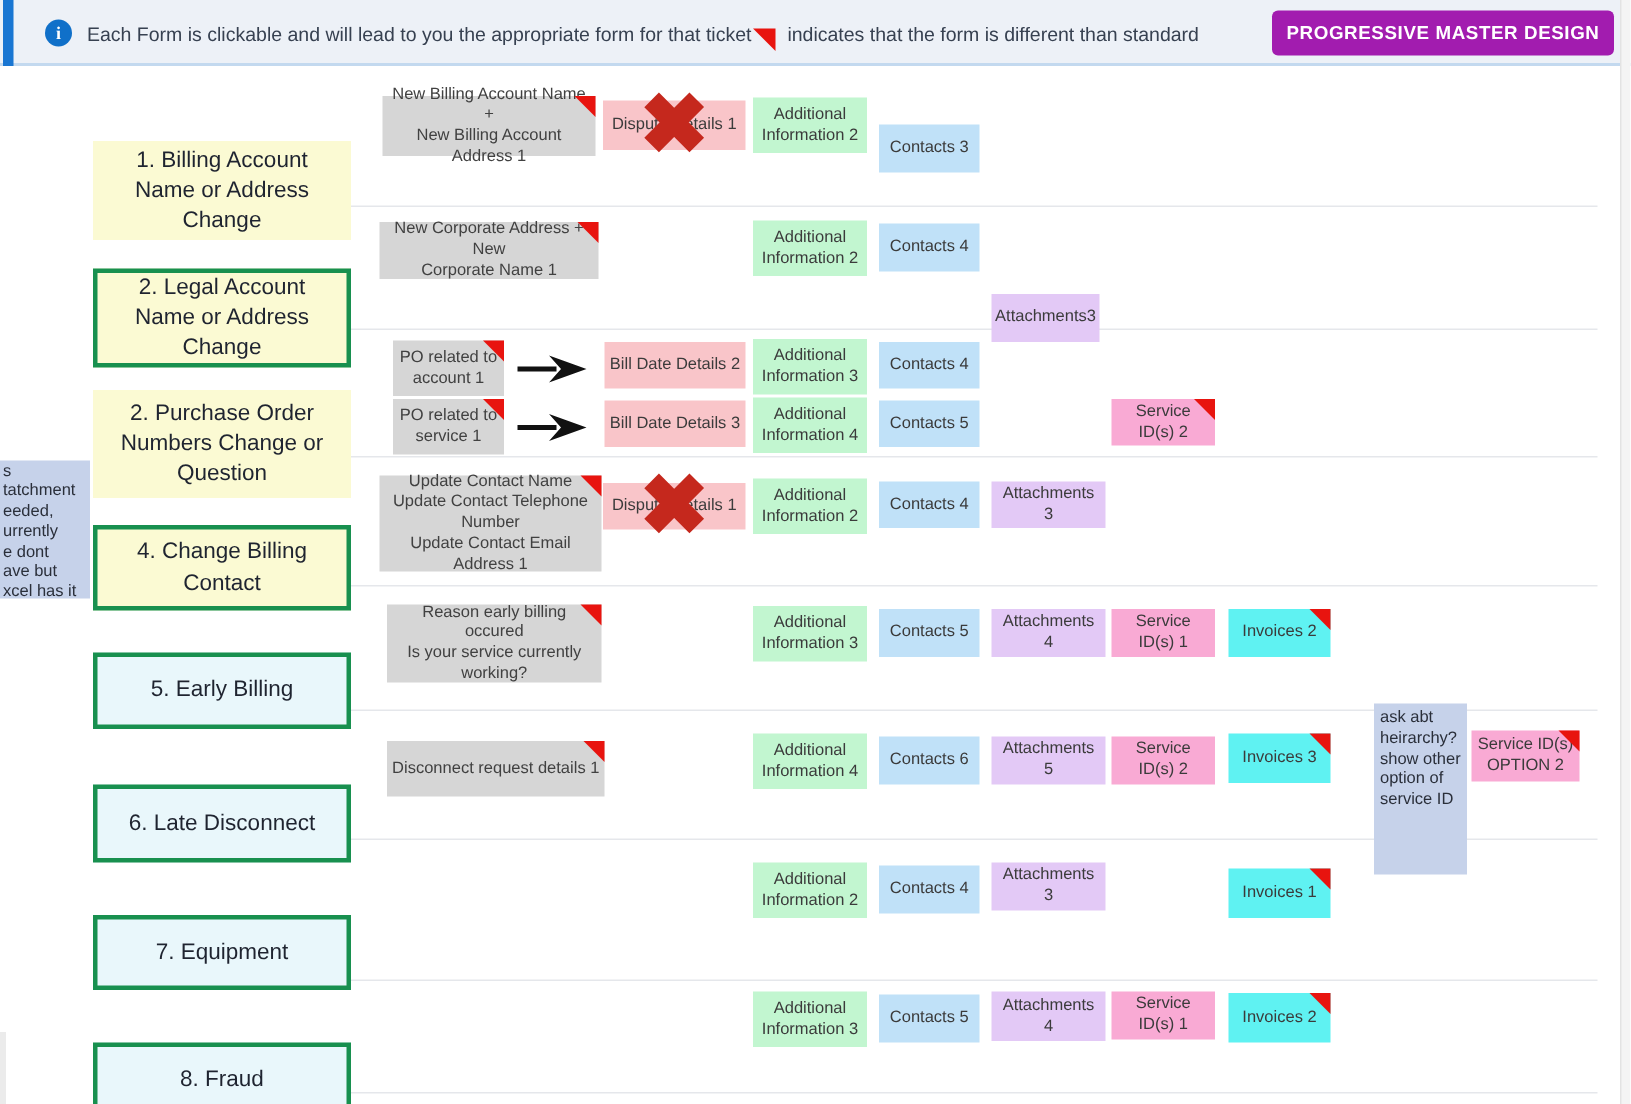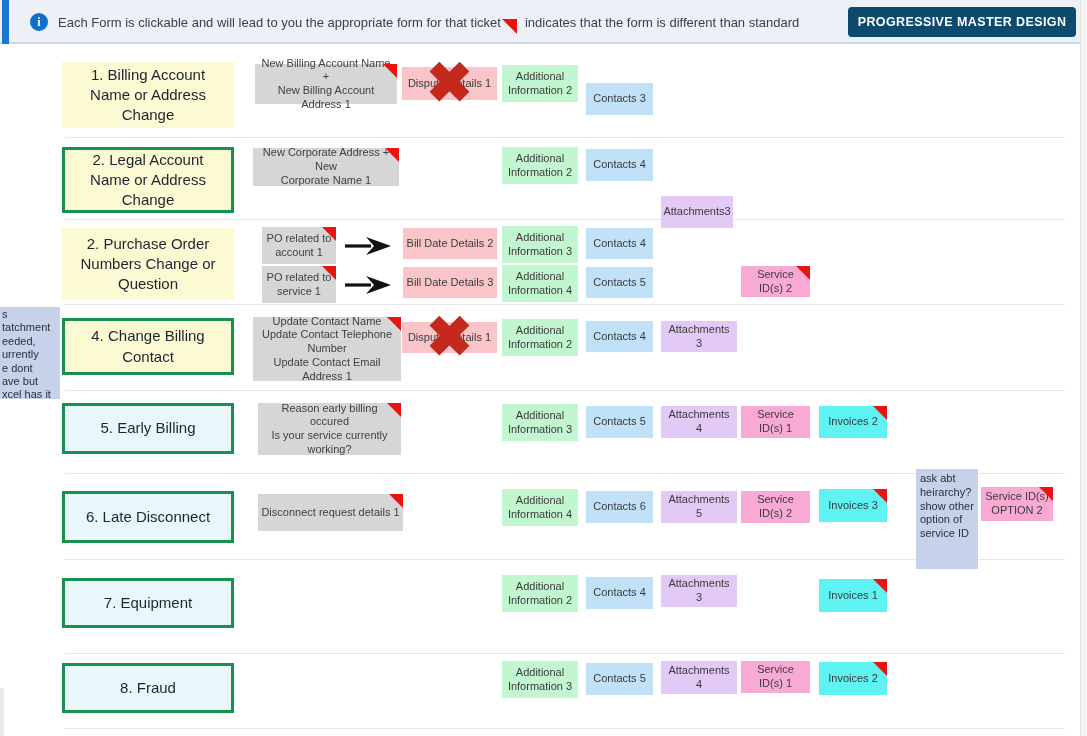--- a/index.html
+++ b/index.html
@@ -23,34 +23,34 @@
     position:absolute;left:58px;top:0;height:44px;display:flex;align-items:center;
     font-size:13px;color:#374151;white-space:nowrap;
   }
   .flag-inline{
     display:inline-block;width:0;height:0;margin:0 8px 0 1px;
     border-left:15px solid transparent;border-top:15px solid #e8140f;
     transform:translateY(4px);
   }
   .master-btn{
     position:absolute;right:11px;top:7px;width:228px;height:30px;
-    background:#0c4a6e;color:#ffffff;border:none;border-radius:4px;
+    background:#a21caf;color:#ffffff;border:none;border-radius:4px;
     font-size:12.5px;font-weight:bold;letter-spacing:.4px;cursor:pointer;
     font-family:"Liberation Sans",sans-serif;
   }
   
   #canvas{position:absolute;left:0;top:46px;width:1087px;height:690px;}
   .divider{position:absolute;left:65px;width:1000px;height:1px;background:#e5e7eb;}
   .scroll-strip{position:absolute;right:0;top:0;width:6px;height:736px;background:#f4f4f4;border-left:1px solid #e3e3e3;}
   .edge-sliver{position:absolute;left:0;top:688px;width:4px;height:48px;background:#ebebeb;}
   
   .tbox{
     position:absolute;display:flex;align-items:center;justify-content:center;
     text-align:center;font-size:15px;color:#1f2430;box-sizing:border-box;
-    line-height:1.35;white-space:pre-line;padding:2px 8px;
+    line-height:1.35;white-space:pre-line;padding:2px 8px;margin-top:32px;
   }
   .tb-yellow{background:#fbfad3;}
   .tb-yellow-bordered{background:#fbfad3;border:3px solid #18904f;}
   .tb-blue-bordered{background:#e9f7fb;border:3px solid #18904f;}
   .card{
     position:absolute;display:flex;align-items:center;justify-content:center;
     text-align:center;font-size:11px;color:#3b3b3b;box-sizing:border-box;
     line-height:1.25;white-space:pre-line;padding:1px 3px;
   }
   .t-gray{background:#d6d6d6;color:#414141;}
@@ -156,21 +156,21 @@
     <div class="card t-hotpink" style="left: 741px; top: 360px; width: 69px; height: 32px;">Service ID(s) 1</div>
     <div class="card t-cyan" style="left: 819px; top: 360px; width: 68px; height: 32px;">Invoices 2<span class="flag"></span></div>
     <div class="tbox tb-blue-bordered" style="left: 62px; top: 445px; width: 172px; height: 52px;">6. Late Disconnect</div>
     <div class="card t-gray" style="left: 258px; top: 448px; width: 145px; height: 37px;">Disconnect request details 1<span class="flag"></span></div>
     <div class="card t-green" style="left: 502px; top: 443px; width: 76px; height: 37px;">Additional
 Information 4</div>
     <div class="card t-blue" style="left: 586px; top: 445px; width: 67px; height: 32px;">Contacts 6</div>
     <div class="card t-purple" style="left: 661px; top: 445px; width: 76px; height: 32px;">Attachments 5</div>
     <div class="card t-hotpink" style="left: 741px; top: 445px; width: 69px; height: 32px;">Service ID(s) 2</div>
     <div class="card t-cyan" style="left: 819px; top: 443px; width: 68px; height: 33px;">Invoices 3<span class="flag"></span></div>
-    <div class="card t-note" style="left: 916px; top: 423px; width: 62px; height: 100px;">ask abt
+    <div class="card t-note" style="left: 916px; top: 423px; width: 62px; height: 114px;">ask abt
 heirarchy?
 show other
 option  of
 service ID</div>
     <div class="card t-hotpink" style="left: 981px; top: 441px; width: 72px; height: 34px;">Service ID(s)
 OPTION 2<span class="flag"></span></div>
     <div class="tbox tb-blue-bordered" style="left: 62px; top: 532px; width: 172px; height: 50px;">7. Equipment</div>
     <div class="card t-green" style="left: 502px; top: 529px; width: 76px; height: 37px;">Additional
 Information 2</div>
     <div class="card t-blue" style="left: 586px; top: 531px; width: 67px; height: 32px;">Contacts 4</div>

